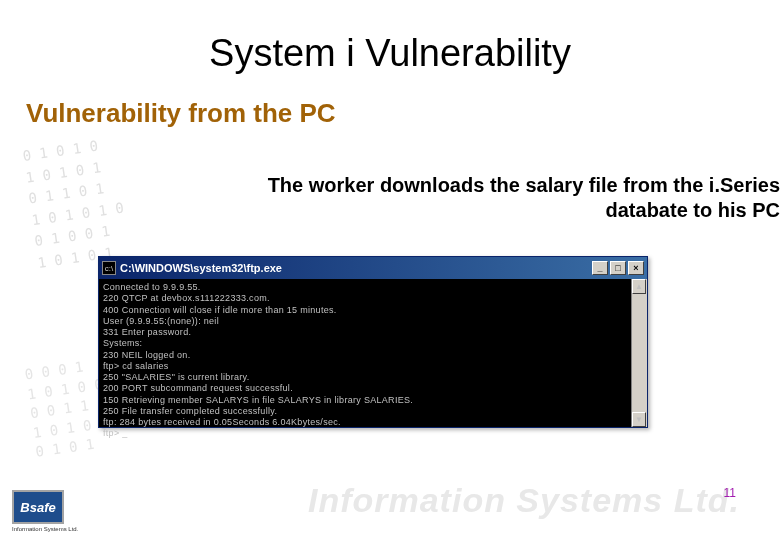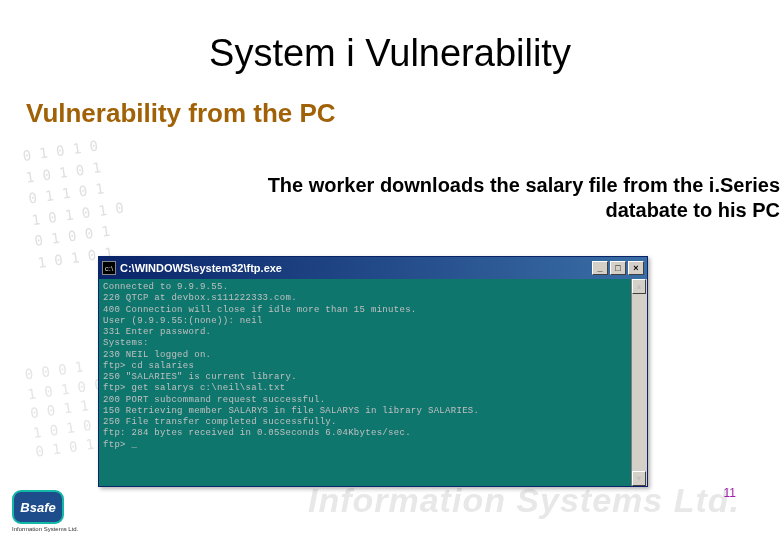--- a/index.html
+++ b/index.html
@@ -121,27 +121,27 @@
       margin-left: 2px;
       font-size: 9px;
       font-family: Arial;
       line-height: 12px;
       text-align: center;
       color: #000;
       font-weight: bold;
       cursor: pointer;
     }
     .console {
-      background: #0f766e;
+      background: #000000;
       color: #c0c0c0;
-      font-family: Liberation Mono, monospace;
+      font-family: Liberation Sans, sans-serif;
       font-size: 9px;
       padding: 3px 4px;
       line-height: 1.25;
-      height: 207px;
+      height: 148px;
       position: relative;
       letter-spacing: 0.3px;
     }
     .console-line { white-space: pre; }
     .scrollbar {
       position: absolute;
       right: 0;
       top: 0;
       bottom: 0;
       width: 16px;
@@ -173,22 +173,22 @@
     .logo {
       position: absolute;
       bottom: 8px;
       left: 12px;
       z-index: 4;
     }
     .logo-badge {
       width: 52px;
       height: 34px;
       background: #1e4d8c;
-      border-radius: 9px;
-      border: 2px solid #14b8a6;
+      border-radius: 0;
+      border: 2px solid #a3a3a3;
       display: flex;
       align-items: center;
       justify-content: center;
       color: #fff;
       font-weight: bold;
       font-size: 13px;
       font-style: italic;
     }
     .logo-text {
       font-size: 6px;
@@ -236,21 +236,20 @@
   <div class="console">
     <div class="console-line">Connected to 9.9.9.55.</div>
     <div class="console-line">220 QTCP at devbox.s111222333.com.</div>
     <div class="console-line">400 Connection will close if idle more than 15 minutes.</div>
     <div class="console-line">User (9.9.9.55:(none)): neil</div>
     <div class="console-line">331 Enter password.</div>
     <div class="console-line">Systems:</div>
     <div class="console-line">230 NEIL logged on.</div>
     <div class="console-line">ftp&gt; cd salaries</div>
     <div class="console-line">250 "SALARIES" is current library.</div>
-    <div class="console-line">ftp&gt; get salarys c:\neil\sal.txt</div>
     <div class="console-line">200 PORT subcommand request successful.</div>
     <div class="console-line">150 Retrieving member SALARYS in file SALARYS in library SALARIES.</div>
     <div class="console-line">250 File transfer completed successfully.</div>
     <div class="console-line">ftp: 284 bytes received in 0.05Seconds 6.04Kbytes/sec.</div>
     <div class="console-line">ftp&gt; _</div>
     <div class="scrollbar">
       <div class="scroll-btn scroll-up">▲</div>
       <div class="scroll-btn scroll-down">▼</div>
     </div>
   </div>

